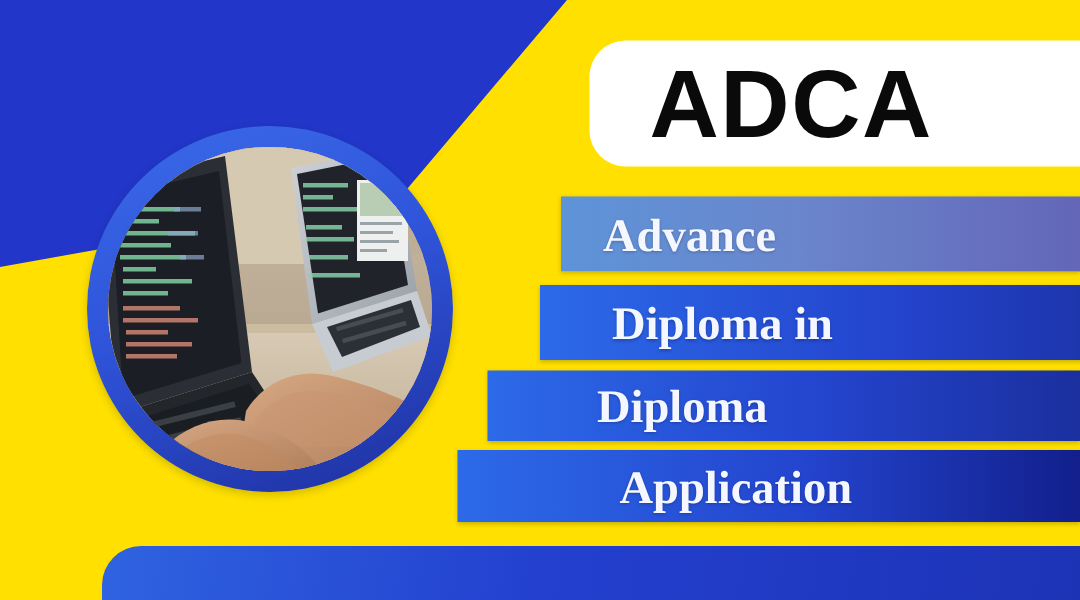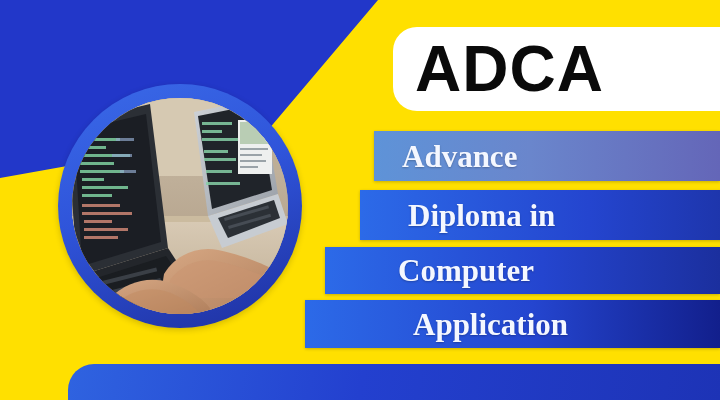--- a/index.html
+++ b/index.html
@@ -82,21 +82,21 @@
     left: 393px;
     top: 27px;
     width: 327px;
     height: 84px;
     background: #ffffff;
     border-top-left-radius: 24px;
     border-bottom-left-radius: 24px;
   }
   .title-plate .title-text {
     position: absolute;
-    left: 22px;
+    left: 40px;
     top: 50%;
     transform: translateY(-50%);
     font-family: "Liberation Sans", sans-serif;
     font-weight: bold;
     font-size: 64px;
     letter-spacing: 1px;
     color: #0a0a0a;
     line-height: 1;
     white-space: nowrap;
   }
@@ -260,19 +260,19 @@
     <span class="title-text">ADCA</span>
   </div>
 
   <div class="bar bar-1">
     <span class="bar-label">Advance</span>
   </div>
   <div class="bar bar-2">
     <span class="bar-label">Diploma in</span>
   </div>
   <div class="bar bar-3">
-    <span class="bar-label">Computer</span>
+    <span class="bar-label">Diploma</span>
   </div>
   <div class="bar bar-4">
     <span class="bar-label">Application</span>
   </div>
 
 </div>
 
 </body></html>

